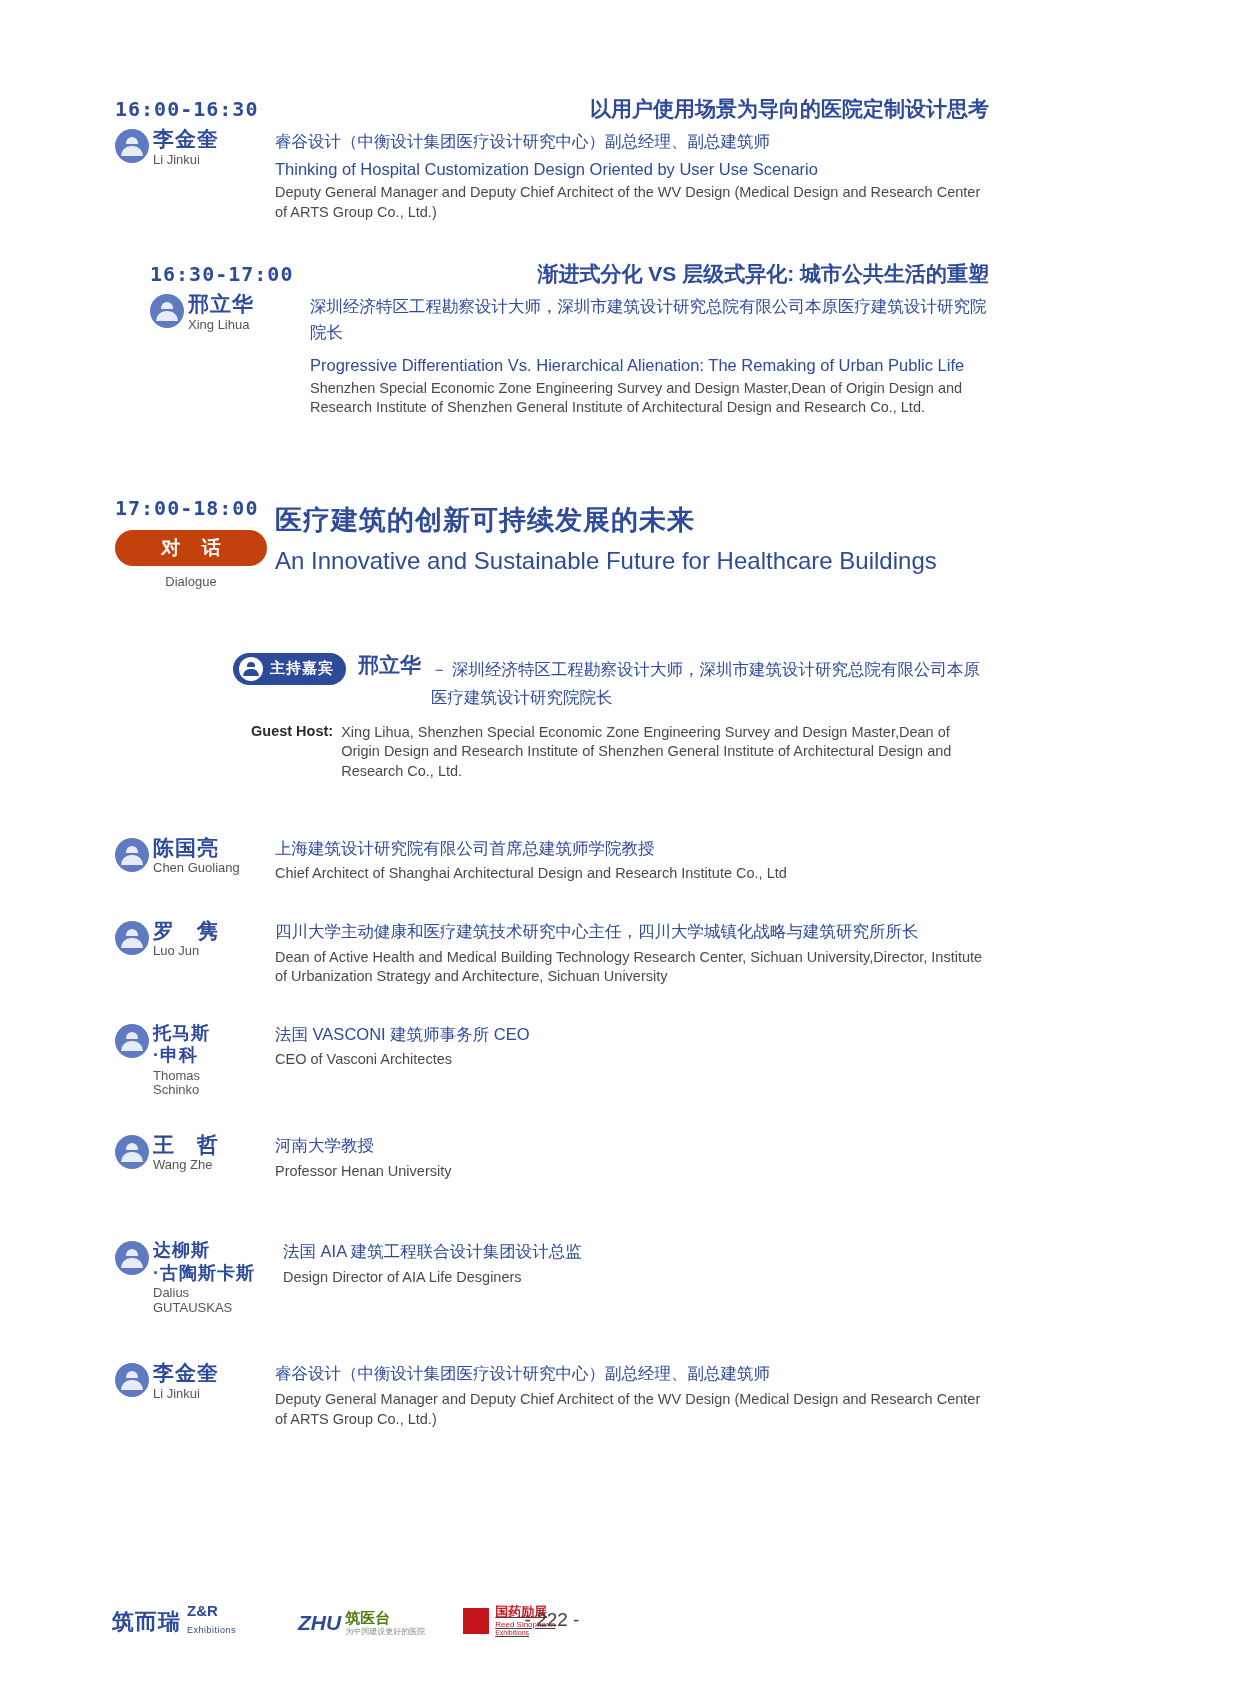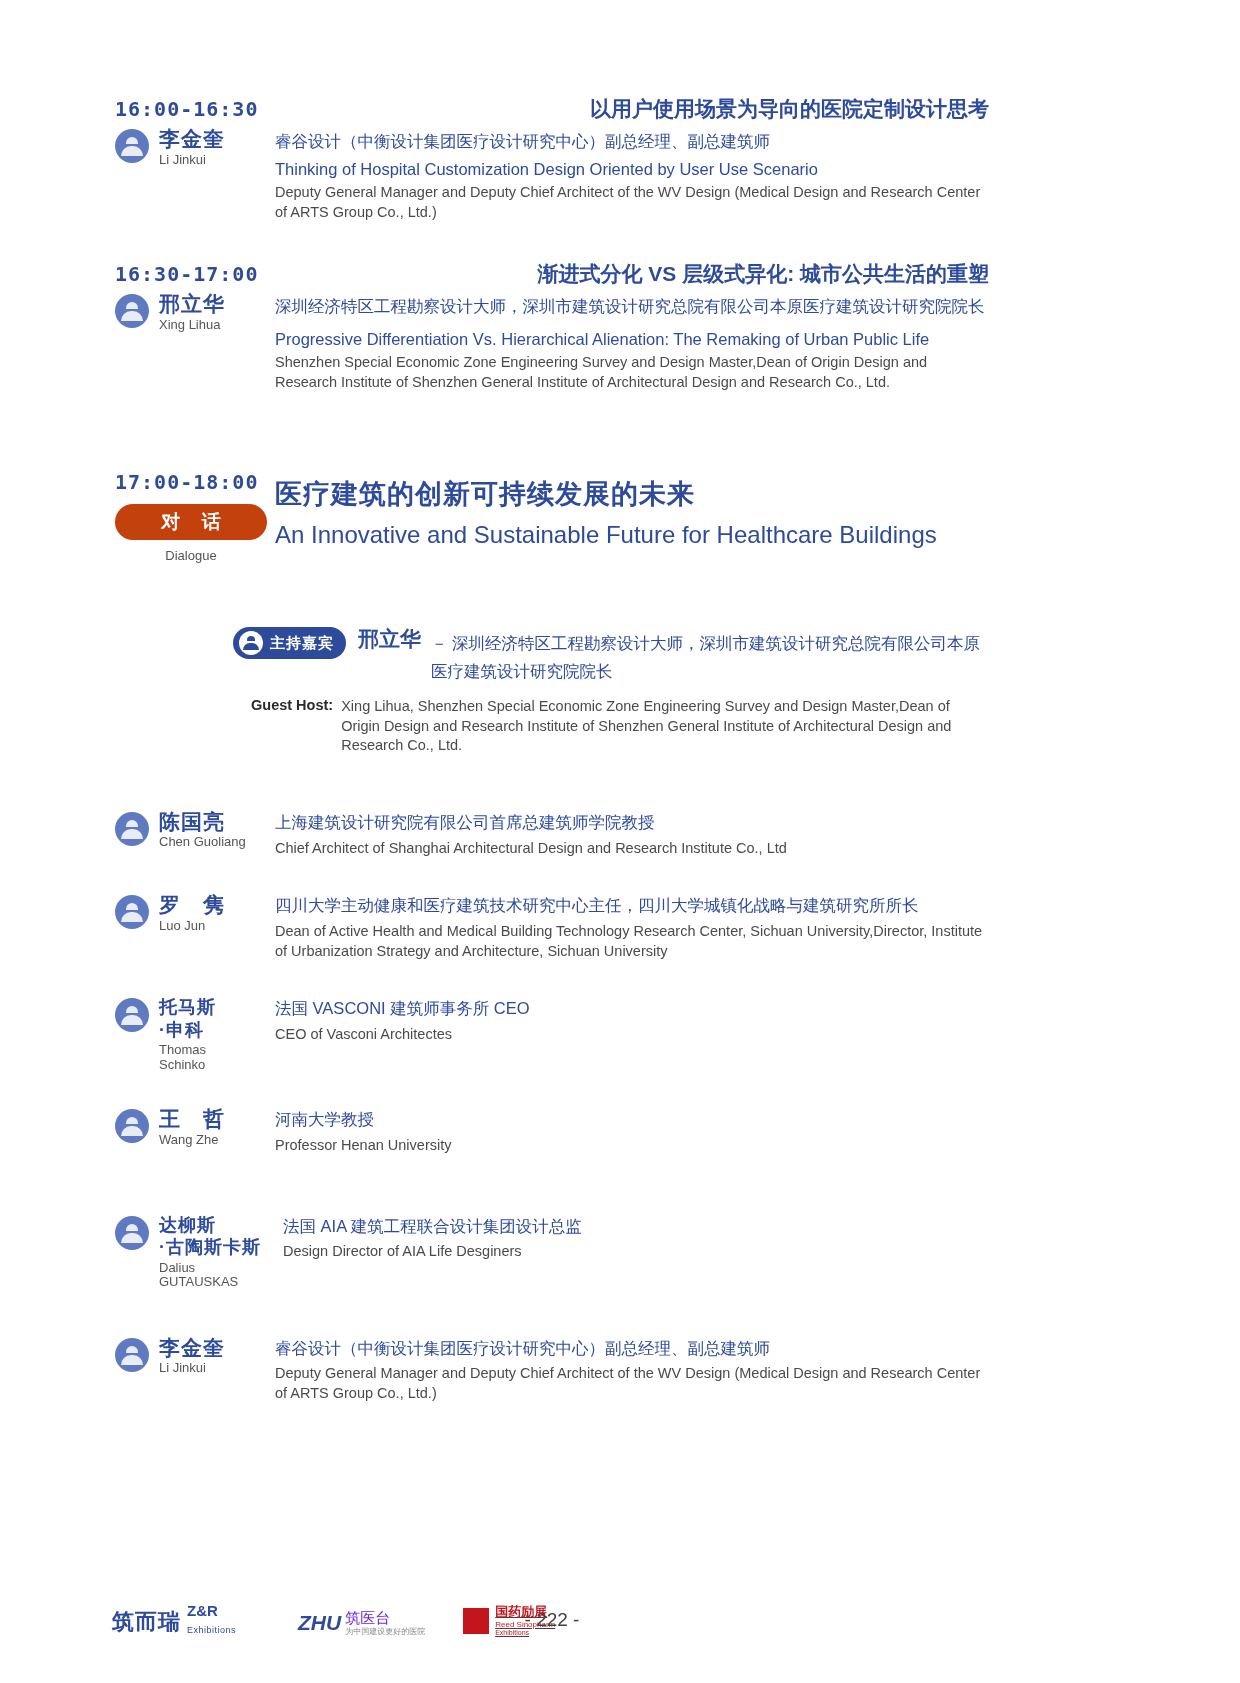--- a/index.html
+++ b/index.html
@@ -39,21 +39,21 @@
     font-size: 20px;
     letter-spacing: 1px;
     font-family: "DejaVu Sans Mono", monospace;
     font-weight: bold;
     white-space: nowrap;
   }
   .speaker-id {
     margin-top: 6px;
     display: flex;
     align-items: flex-start;
-    gap: 10px;
+    gap: 4px;
   }
   .avatar {
     width: 34px;
     height: 34px;
     border-radius: 50%;
     background: #5f7ac0;
     flex: 0 0 34px;
     position: relative;
     margin-top: 2px;
   }
@@ -343,23 +343,23 @@
     font-weight: bold;
     font-style: italic;
     margin-right: 4px;
   }
   .logo2 .box {
     display: flex;
     flex-direction: column;
     line-height: 1.1;
   }
   .logo2 .t1 {
-    color: #6d28d9;
+    color: #4d7c0f;
     font-size: 15px;
-    font-weight: normal;
+    font-weight: bold;
   }
   .logo2 .t2 {
     color: #888;
     font-size: 8px;
     margin-top: 2px;
   }
   .logo3 {
     display: flex;
     align-items: center;
   }
@@ -415,21 +415,21 @@
       </div>
     </div>
     <div class="body-col">
       <div class="title-cn">以用户使用场景为导向的医院定制设计思考</div>
       <div class="org-cn">睿谷设计（中衡设计集团医疗设计研究中心）副总经理、副总建筑师</div>
       <div class="title-en">Thinking of Hospital Customization Design Oriented by User Use Scenario</div>
       <div class="org-en">Deputy General Manager and Deputy Chief Architect of the WV Design (Medical Design and Research Center of ARTS Group Co., Ltd.)</div>
     </div>
   </div>
 
-  <div class="session" style="margin-top:38px;">
+  <div class="session" style="margin-top:38px;margin-left:35px;">
     <div class="time-col">
       <div class="time">16:30-17:00</div>
       <div class="speaker-id">
         <div class="avatar"></div>
         <div class="namebox">
           <span class="cn-name">邢立华</span>
           <span class="en-name">Xing Lihua</span>
         </div>
       </div>
     </div>

